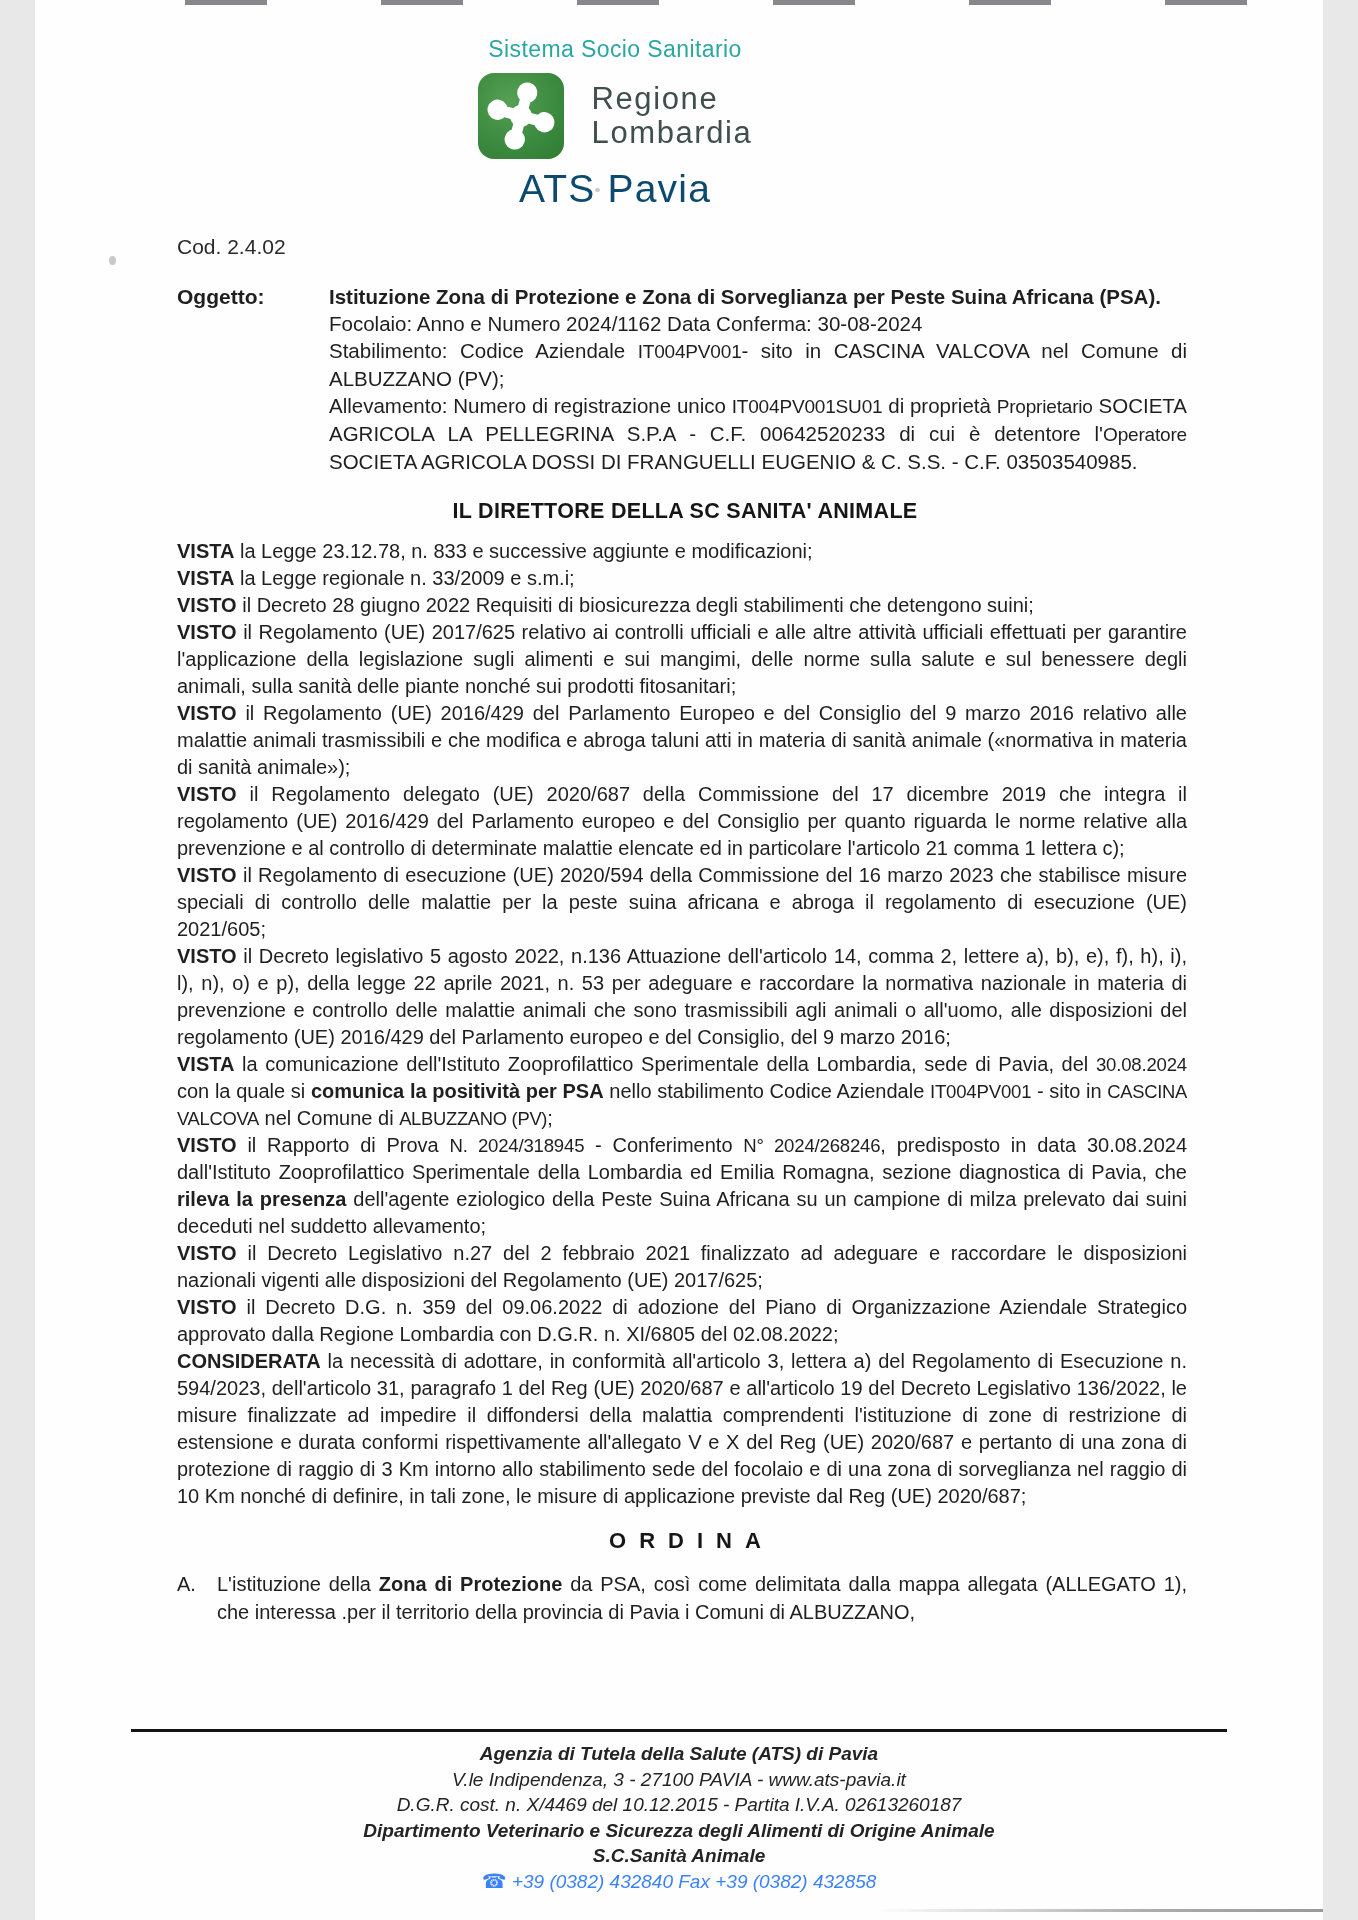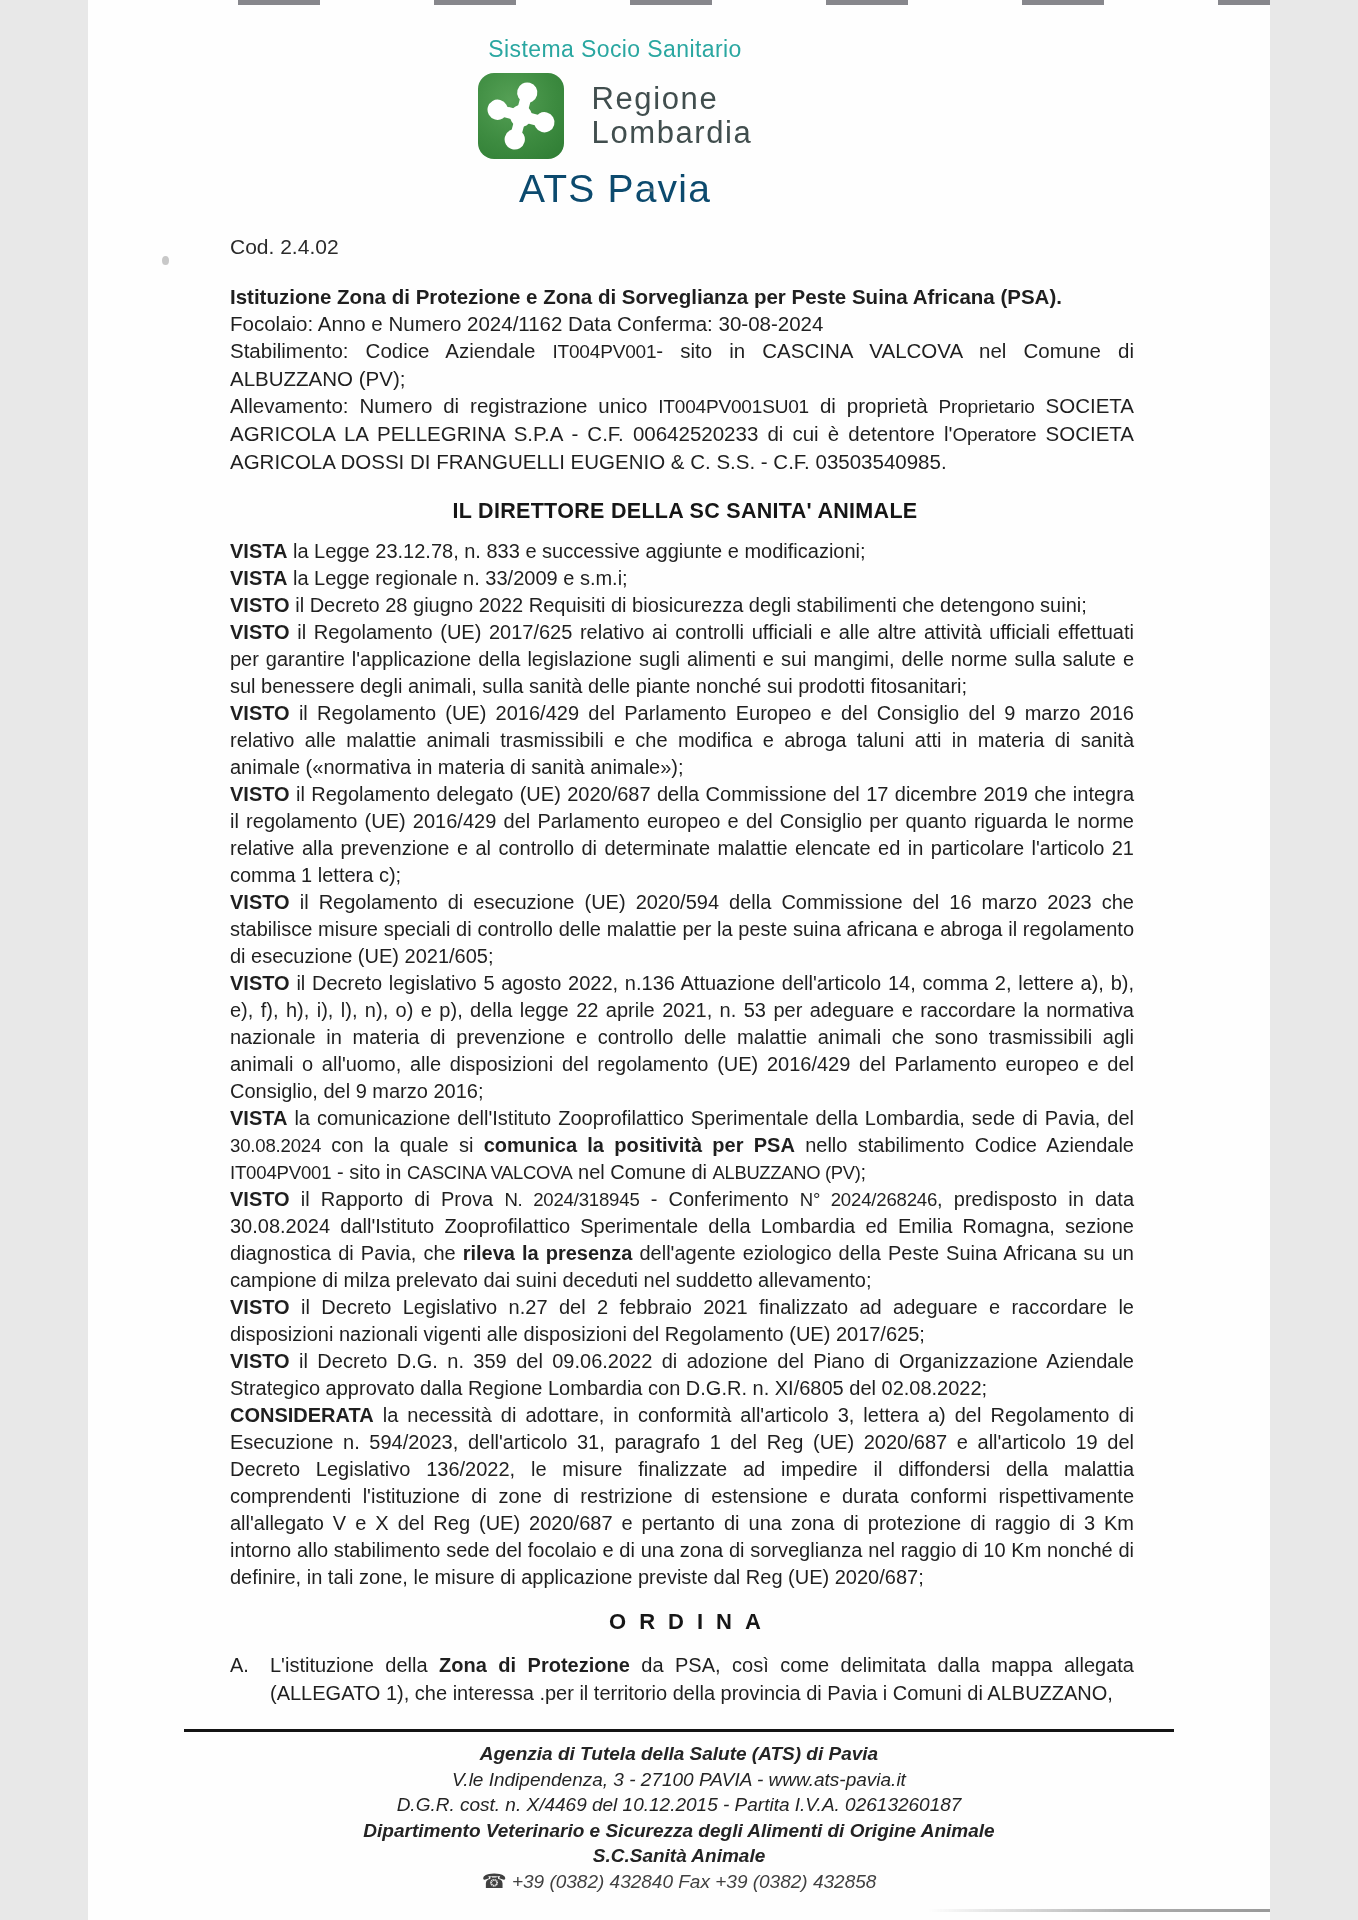--- a/index.html
+++ b/index.html
@@ -1,18 +1,18 @@
 <!DOCTYPE html>
 <html lang="it"><head>
 <meta charset="utf-8">
 <title>Documento</title>
 <style>
   html,body{margin:0;padding:0;background:#e8e8e8;}
   .page{
-    position:relative;width:1182px;height:1920px;margin:0 auto;
+    position:relative;width:1288px;height:1920px;margin:0 auto;
     background:#fefefe;overflow:hidden;
     font-family:"Liberation Sans", sans-serif;color:#1f1f1f;
   }
   
   .scan-top{
     position:absolute;top:0;left:150px;right:0;height:5px;
     background:repeating-linear-gradient(90deg,#56565c 0 82px,transparent 82px 196px);
     opacity:.7;filter:blur(.6px);
   }
   .scan-bottom{
@@ -60,21 +60,21 @@
   .seg-b{font-weight:bold;}
   .seg-u{text-underline-offset:3px;}
   .seg-c{font-weight:normal;font-size:.93em;letter-spacing:-.2px;}
   .seg-n{font-size:.92em;letter-spacing:-.3px;}
 
   
   .footer{position:absolute;left:0;right:0;bottom:26px;}
   .footer-rule{margin:0 96px;border:none;border-top:3.5px solid #141414;height:0;}
   .footer-lines{margin-top:9px;text-align:center;font-style:italic;font-size:19px;line-height:25.5px;color:#242424;}
   .footer-lines p{margin:0;}
-  .phone-row{font-style:italic;text-align:center;font-size:19px;line-height:25.5px;color:#404040;}
+  .phone-row{font-style:italic;text-align:center;font-size:19px;line-height:25.5px;color:#3b82f6;}
   .phone-row .ph-ic{font-style:normal;font-size:20px;}
 </style>
 </head>
 <body>
 
 <div class="page">
 
   <div class="scan-top"></div>
   <div class="speck s1"></div>
   <div class="speck s2"></div>
@@ -99,20 +99,21 @@
         <div>Regione</div>
         <div>Lombardia</div>
       </div>
     </div>
     <div class="ats">ATS Pavia</div>
   </header>
 
   <div class="cod">Cod. 2.4.02</div>
 
   <div class="oggetto">
+    <div class="oggetto-label">Oggetto:</div>
     <div class="oggetto-body">
         <p><span class="seg-b">Istituzione Zona di Protezione e Zona di Sorveglianza per Peste Suina Africana (PSA).</span></p>
         <p><span class="seg-u">Focolaio</span><span>: Anno e Numero 2024/1162 Data Conferma: 30-08-2024</span></p>
         <p><span class="seg-u">Stabilimento</span><span>: Codice Aziendale </span><span class="seg-c">IT004PV001</span><span>- sito in CASCINA VALCOVA nel Comune di ALBUZZANO (PV);</span></p>
         <p><span class="seg-u">Allevamento</span><span>: Numero di registrazione unico </span><span class="seg-c">IT004PV001SU01</span><span> di proprietà </span><span class="seg-c">Proprietario</span><span> SOCIETA AGRICOLA LA PELLEGRINA S.P.A - C.F. 00642520233 di cui è detentore l'</span><span class="seg-c">Operatore</span><span> SOCIETA AGRICOLA DOSSI DI FRANGUELLI EUGENIO &amp; C. S.S. - C.F. 03503540985.</span></p>
       </div>
   </div>
 
   <h2 class="director">IL DIRETTORE DELLA SC SANITA' ANIMALE</h2>
 

